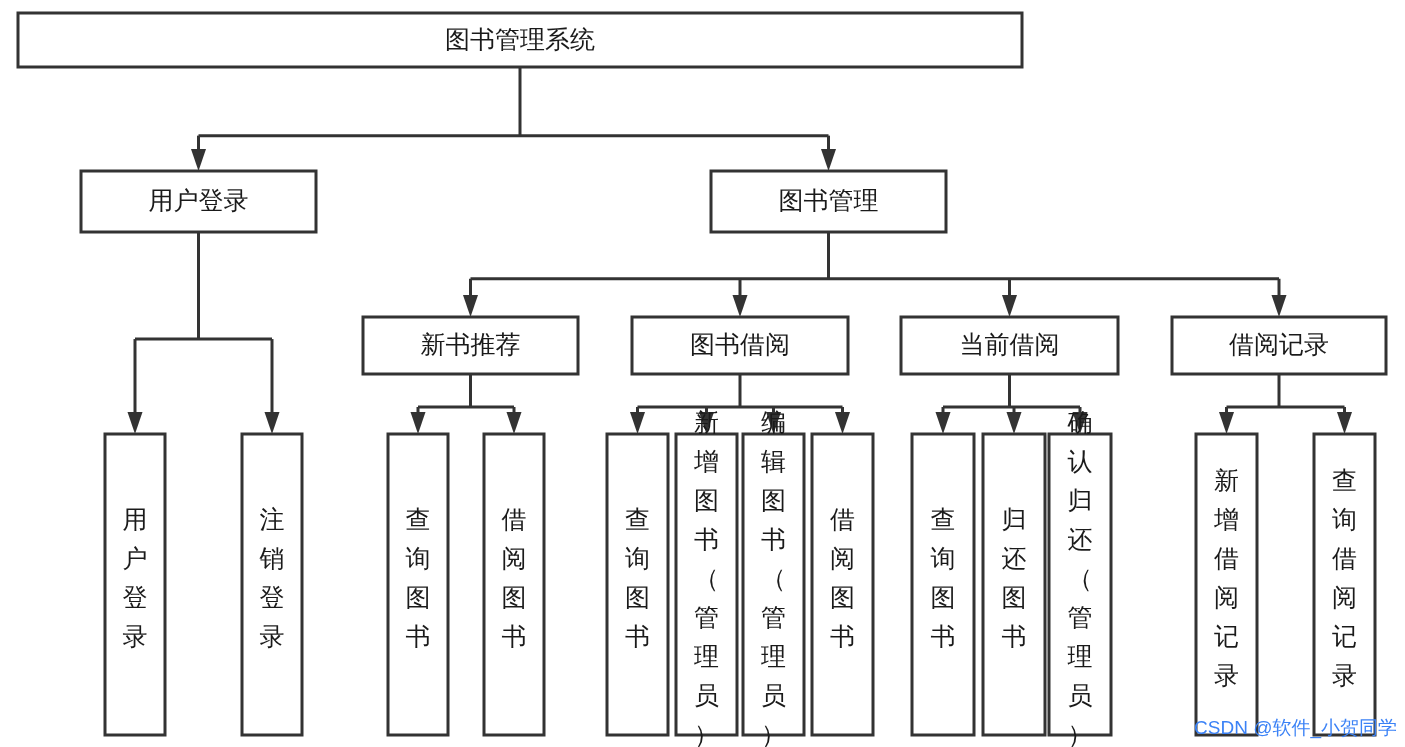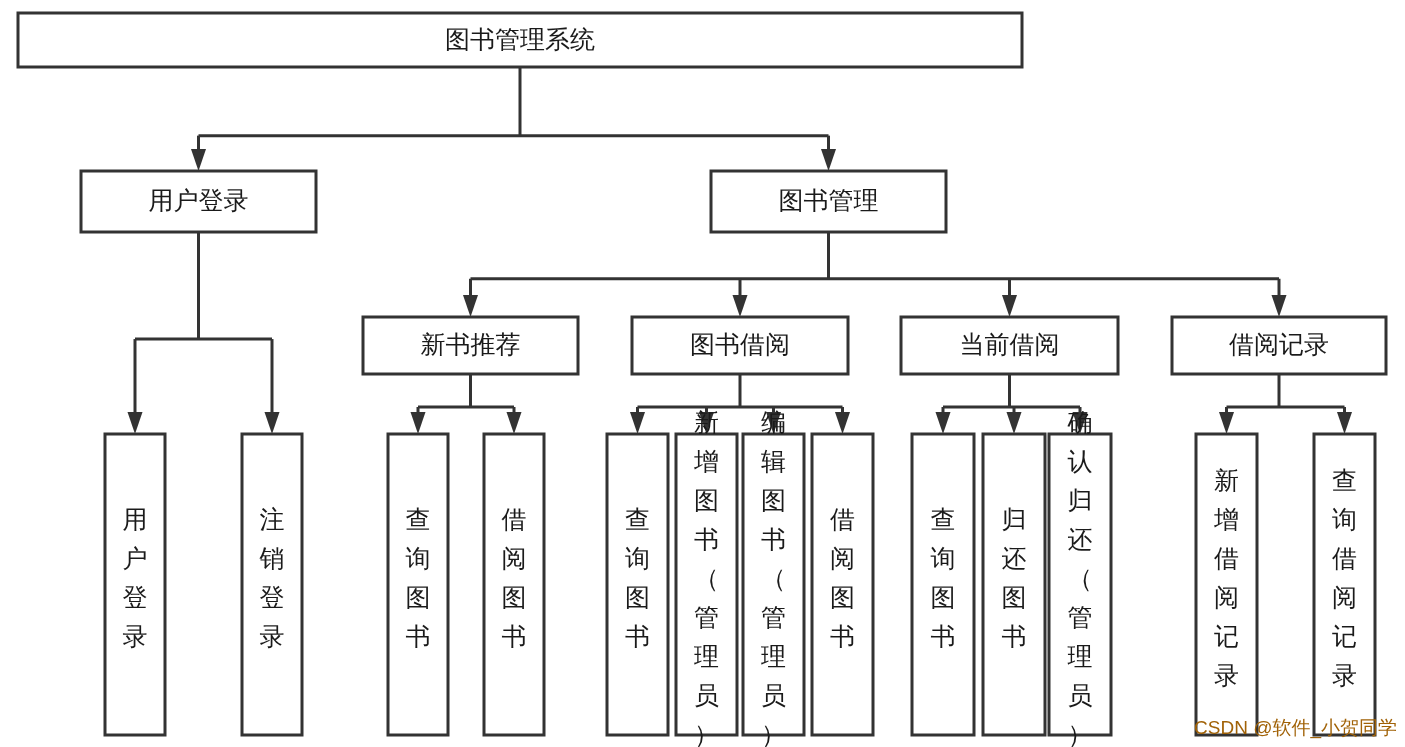--- a/index.html
+++ b/index.html
@@ -48,21 +48,21 @@
   .arrow-head {
     fill: #333333;
     stroke: none;
   }
   .watermark {
     position: absolute;
     right: 8px;
     bottom: 6px;
     font-family: "Liberation Sans", "DejaVu Sans", sans-serif;
     font-size: 19px;
-    color: #a16207;
+    color: #3b82f6;
     white-space: nowrap;
     pointer-events: none;
   }
 </style>
 </head>
 <body>
 
 <svg id="diagram" viewBox="0 0 1405 747">
     <g>
       <g>

